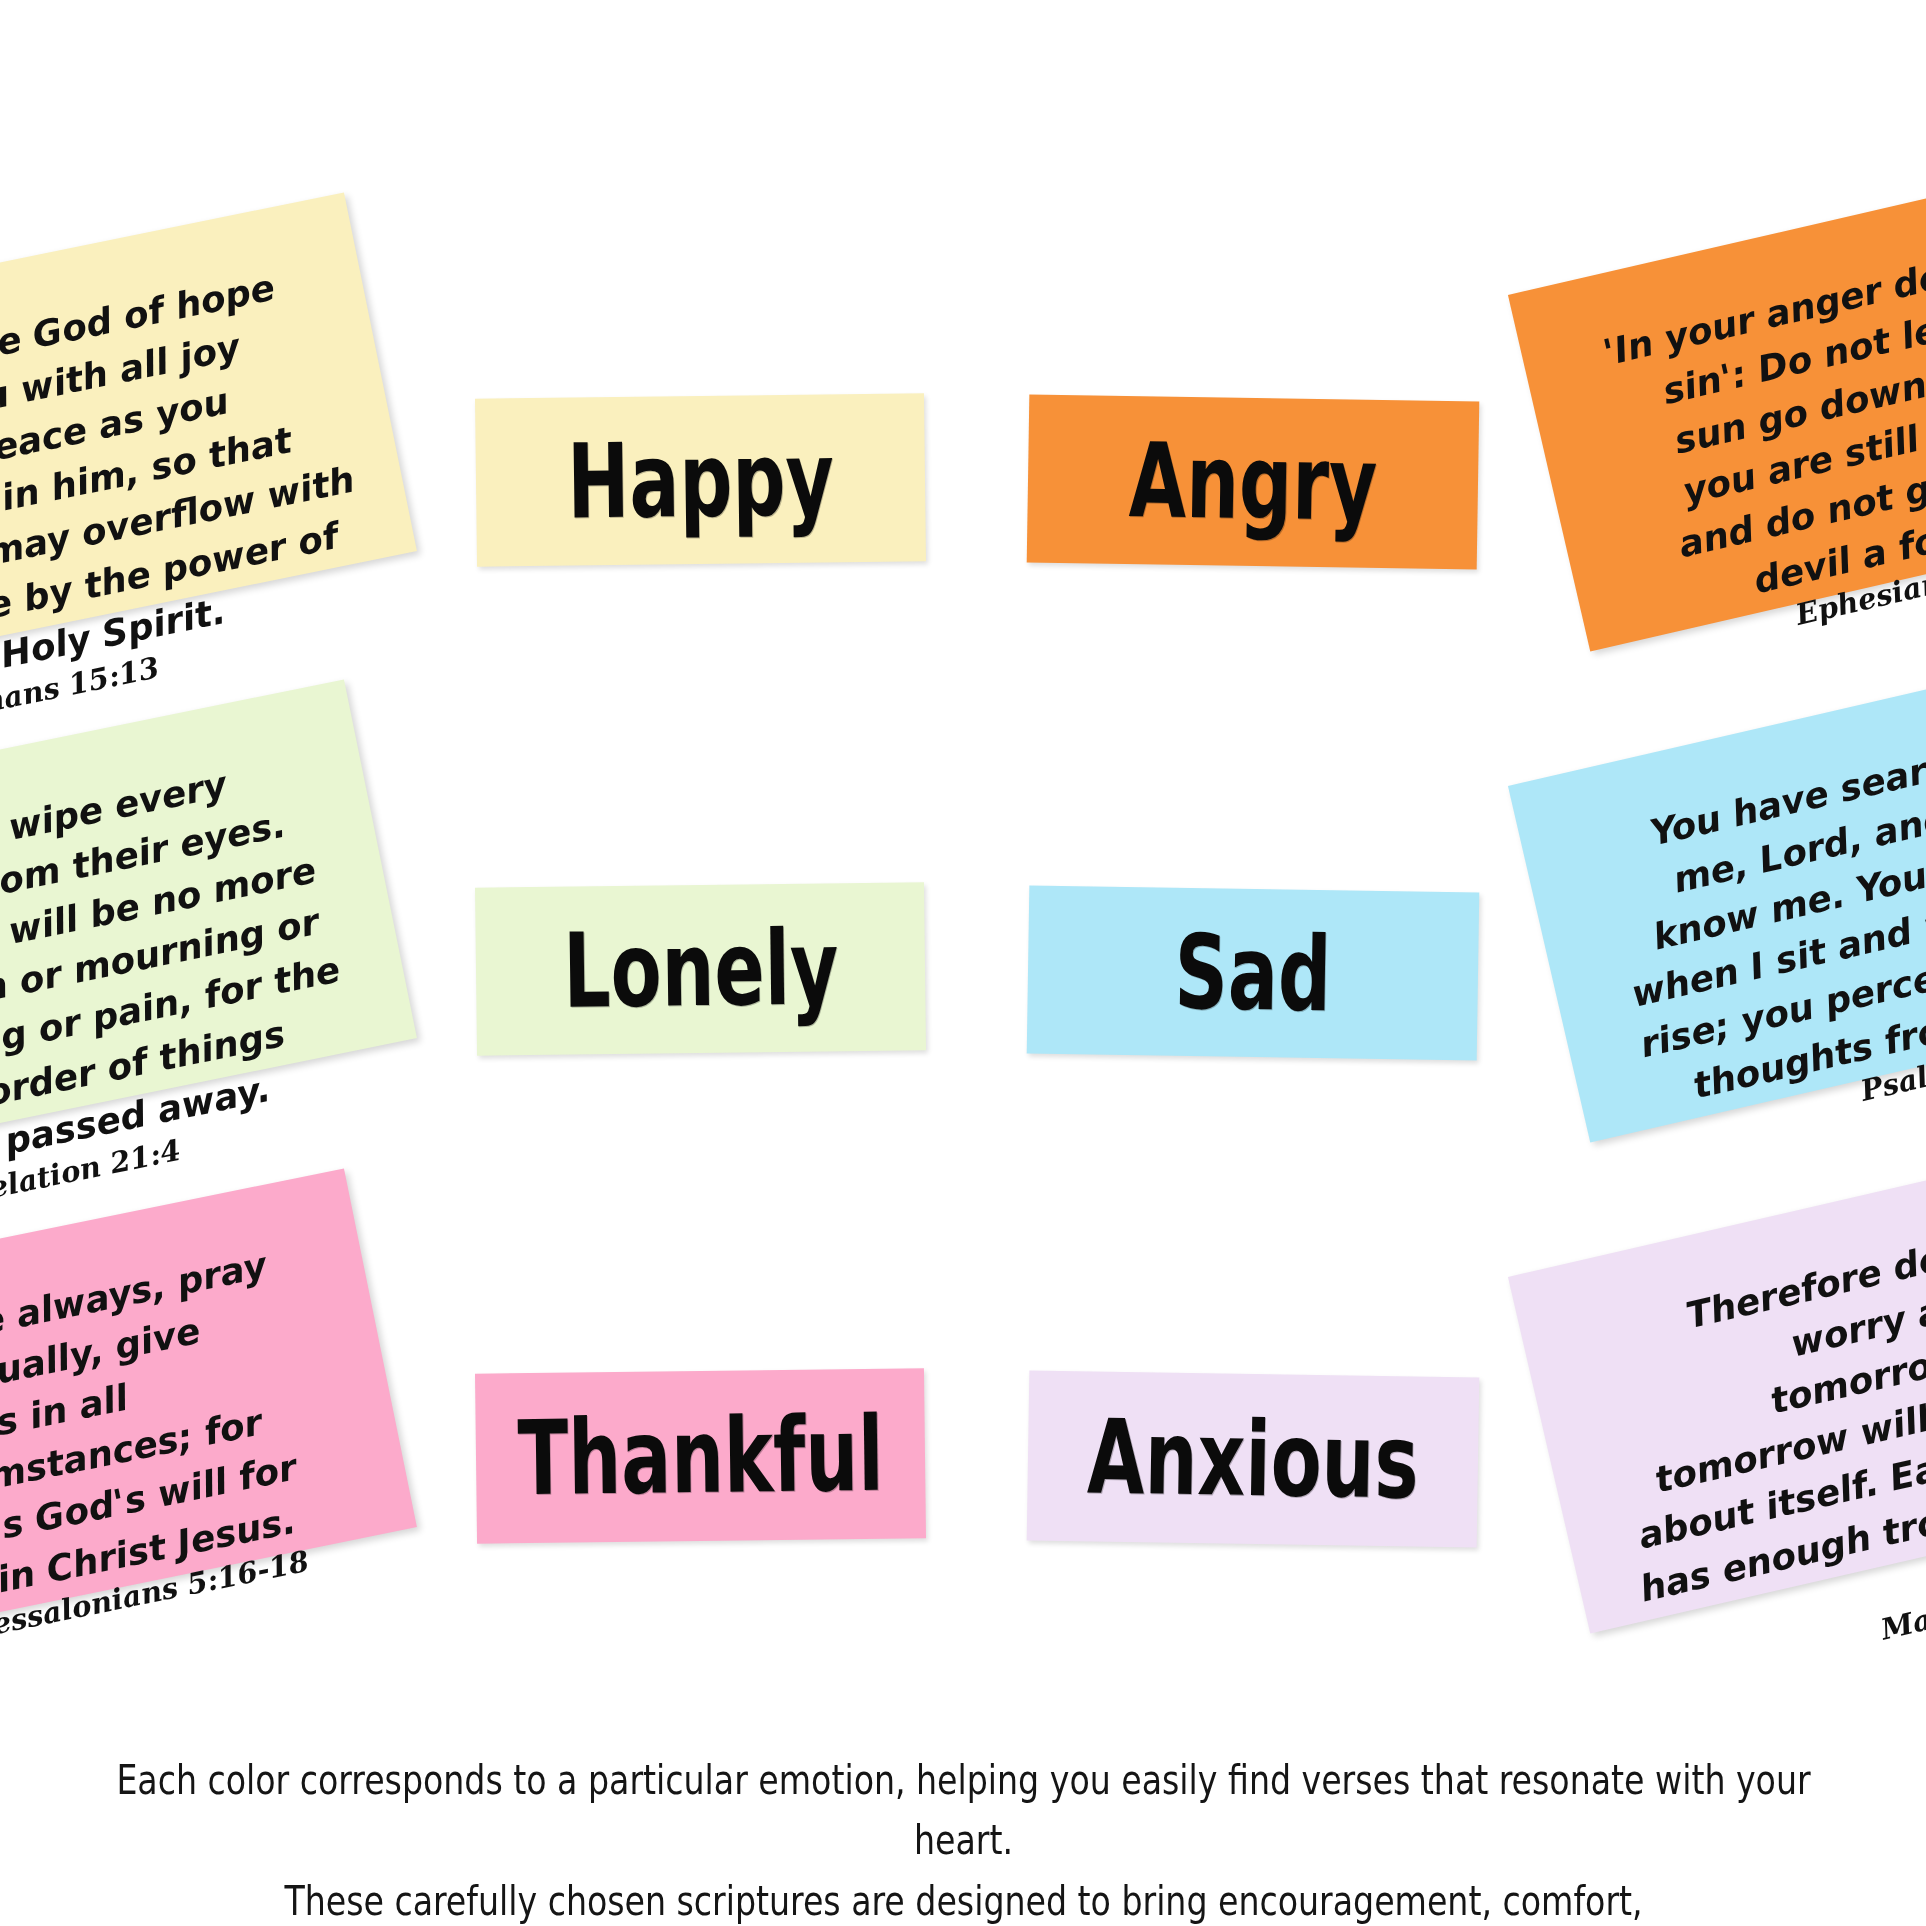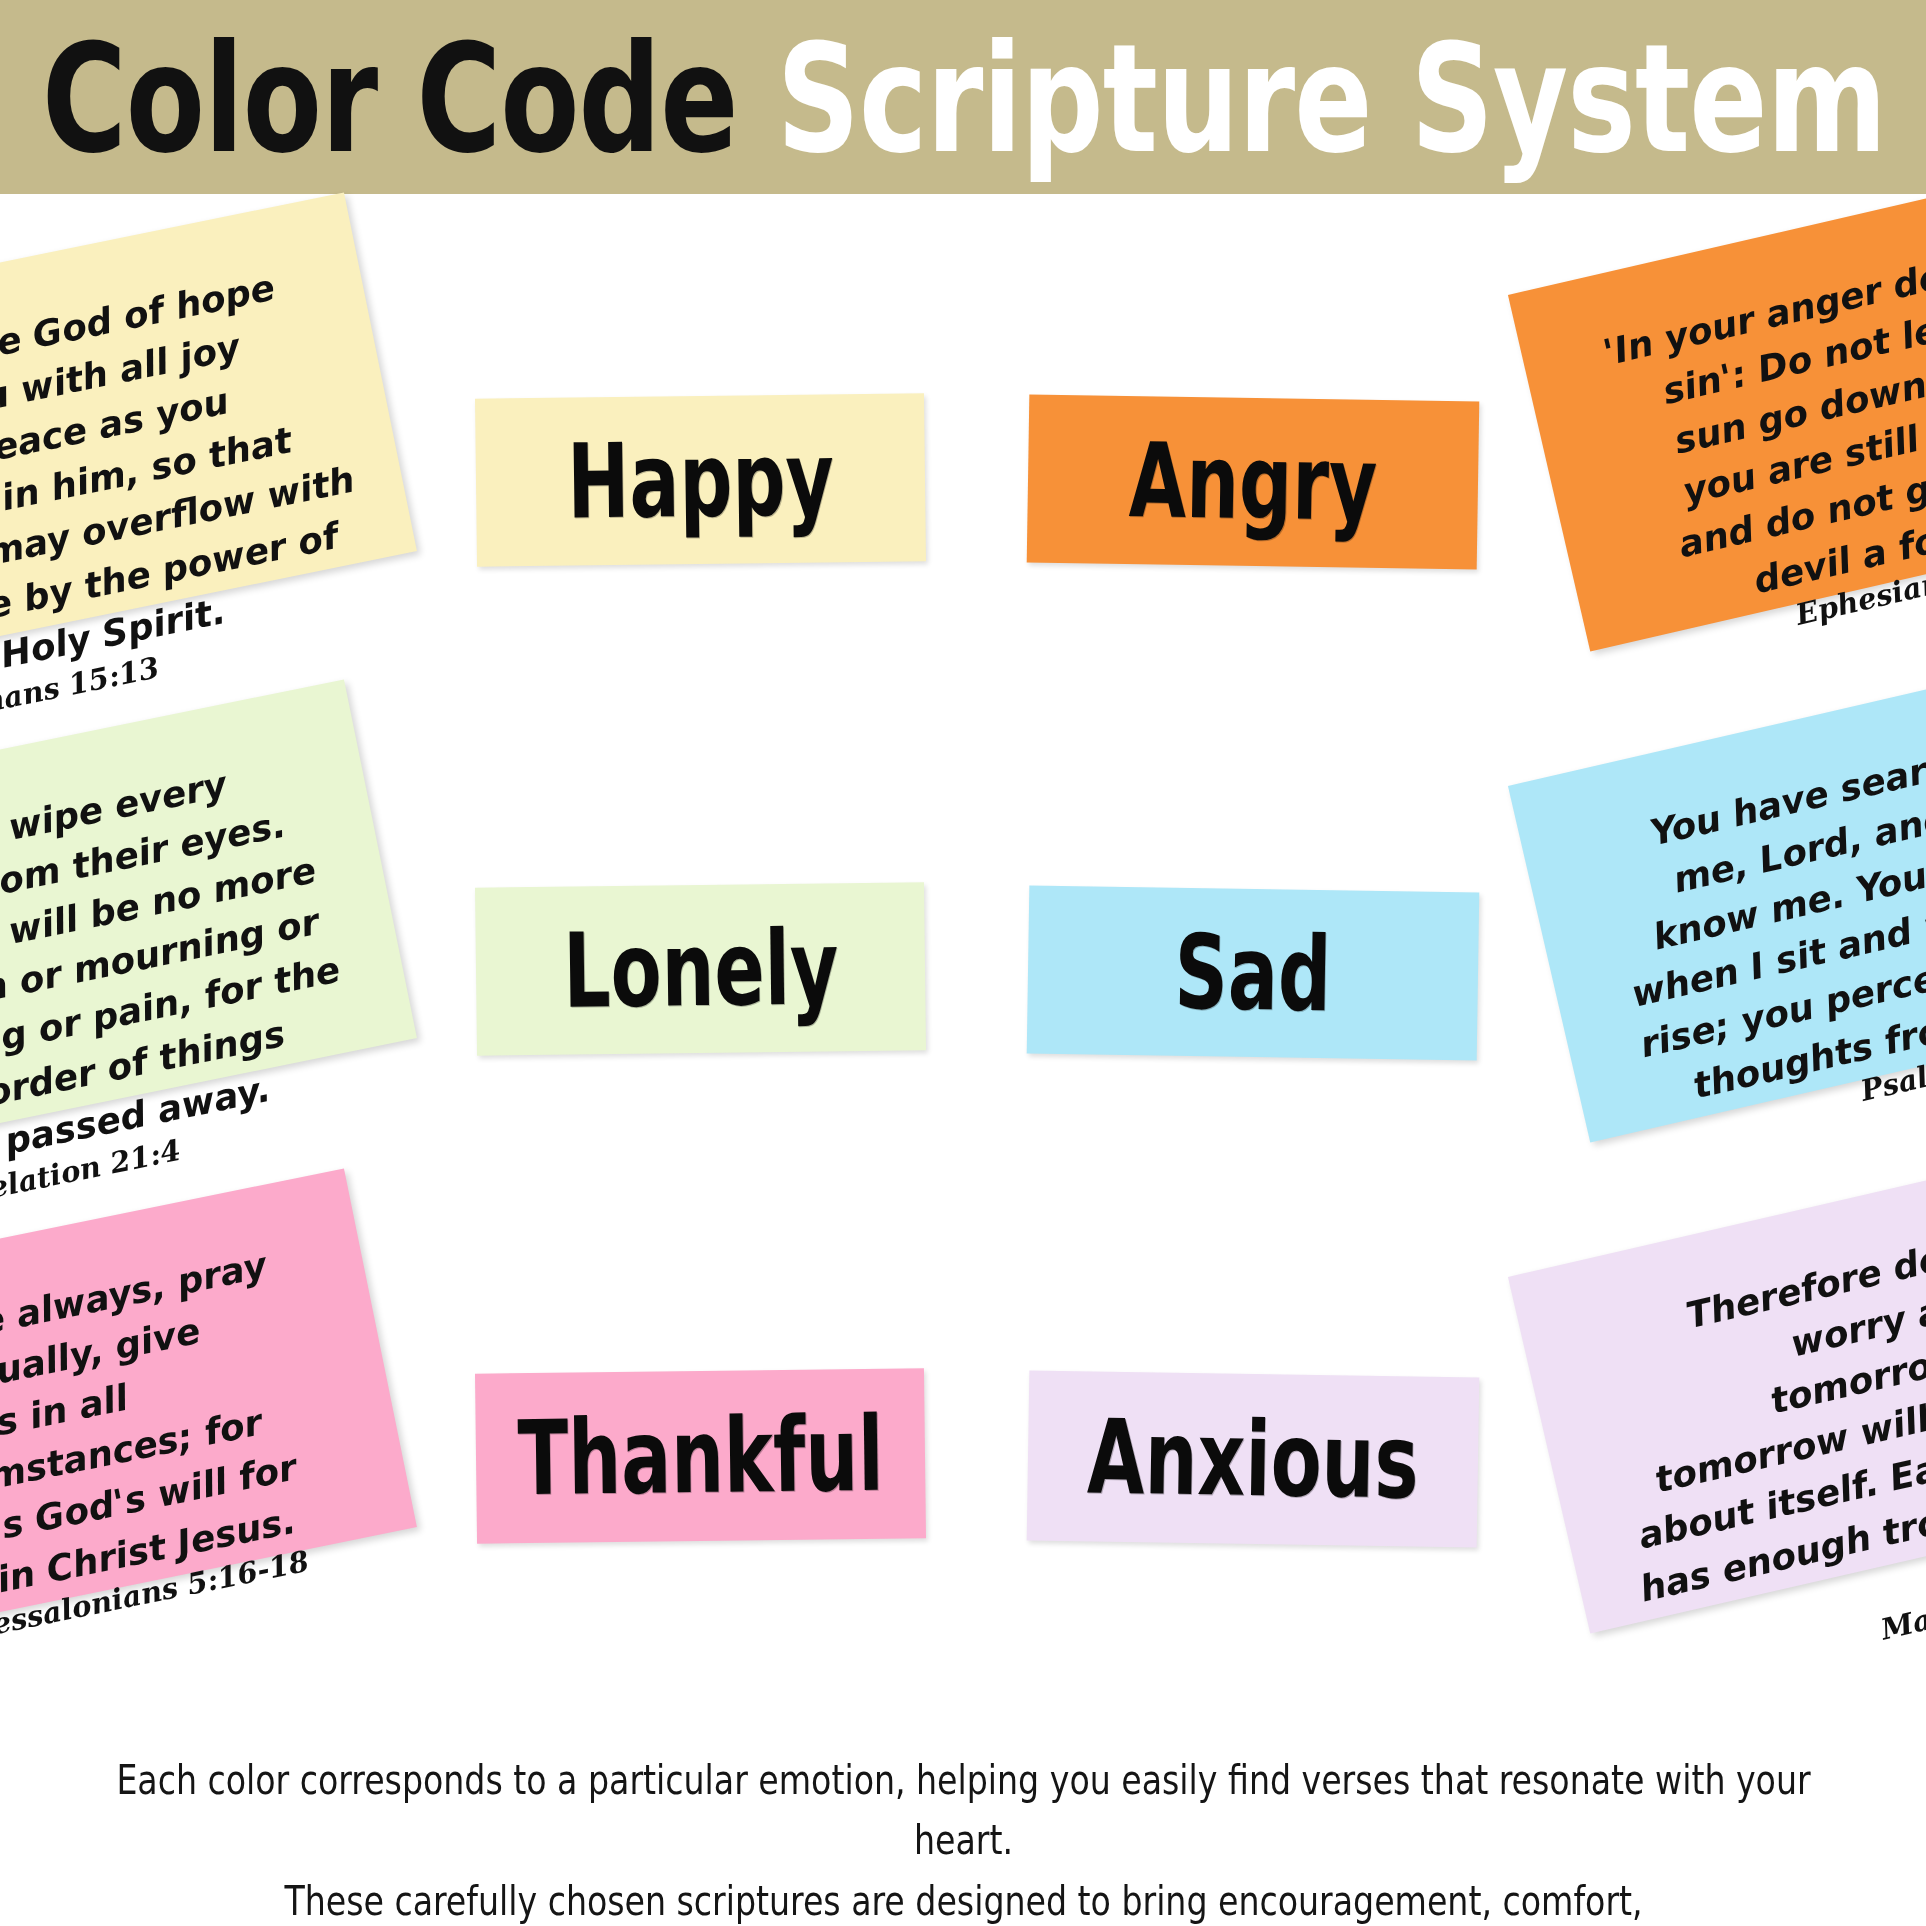--- a/index.html
+++ b/index.html
@@ -95,25 +95,20 @@
     font-family:"DejaVu Sans Condensed","Liberation Sans Narrow","Liberation Sans",sans-serif;
     font-size:41px;line-height:1.47;color:#151515;
   }
   .caption div{transform:scaleX(0.90);}
 </style>
 </head>
 <body>
 
 <div id="canvas">
 
-  <div class="header-band">
-    <div class="title">
-      <span class="t-dark">Color Code</span><span> </span><span class="t-light">Scripture System</span>
-    </div>
-  </div>
 
   <div class="card c-yellow">
     <div class="verse">May the God of hope fill you with all joy and peace as you trust in him, so that you may overflow with hope by the power of the Holy Spirit.</div>
     <div class="ref">Romans 15:13</div>
   </div>
 
   <div class="card c-green">
     <div class="verse">He will wipe every tear from their eyes. There will be no more death or mourning or crying or pain, for the old order of things has passed away.</div>
     <div class="ref">Revelation 21:4</div>
   </div>

